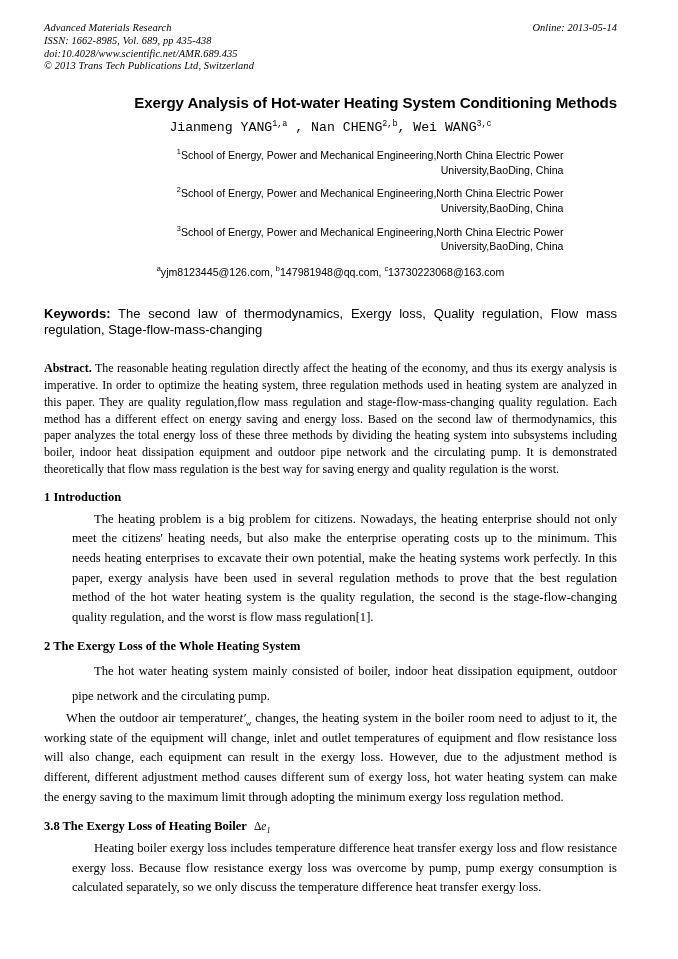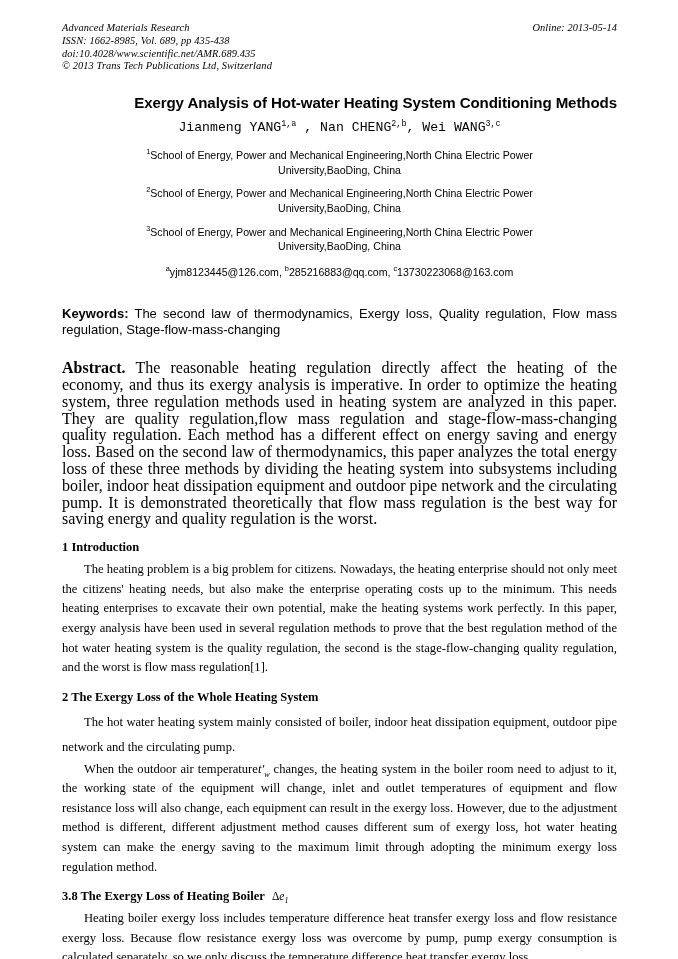--- a/index.html
+++ b/index.html
@@ -15,21 +15,21 @@
     font-family: "Liberation Serif", "DejaVu Serif", serif;
     color: #000000;
     -webkit-font-smoothing: antialiased;
   }
   .page {
     position: absolute;
     left: 0; top: 0;
     width: 678px;
     height: 959px;
     box-sizing: border-box;
-    padding: 22px 61px 0 62px;
+    padding: 22px 61px 0 44px;
   }
 
   
   .journal-header {
     position: relative;
     font-family: "Liberation Serif", "DejaVu Serif", serif;
     font-style: italic;
     font-size: 10.4px;
     line-height: 12.8px;
     letter-spacing: 0.1px;
@@ -69,21 +69,21 @@
     vertical-align: super;
     line-height: 0;
   }
   .authors .sp { letter-spacing: 0; }
 
   
   .affiliations {
     margin-top: 12px;
   }
   .affiliation {
-    text-align: center;
+    text-align: right;
     font-family: "Liberation Sans", "DejaVu Sans", sans-serif;
     font-size: 10.6px;
     line-height: 14.6px;
     margin: 0 auto 9px auto;
     width: 466px;
   }
   .affiliation:last-child { margin-bottom: 0; }
   .affiliation sup {
     font-size: 7.4px;
     vertical-align: super;
@@ -112,21 +112,21 @@
     line-height: 16.2px;
     text-align: justify;
     text-justify: inter-word;
   }
   .keywords .lbl { font-weight: bold; }
 
   
   .abstract {
     margin-top: 22px;
     font-family: "Liberation Serif", "DejaVu Serif", serif;
-    font-size: 16px;
+    font-size: 12px;
     line-height: 16.8px;
     text-align: justify;
     text-justify: inter-word;
   }
   .abstract .lbl { font-weight: bold; }
 
   
   .section-heading {
     font-family: "Liberation Serif", "DejaVu Serif", serif;
     font-weight: bold;
@@ -148,21 +148,21 @@
   .body-para {
     font-family: "Liberation Serif", "DejaVu Serif", serif;
     font-size: 12.6px;
     line-height: 19.6px;
     text-align: justify;
     text-justify: inter-word;
     text-indent: 22px;
   }
   .body-para.tight { line-height: 25px; }
   .gap-before-heading { margin-top: 11px; }
-  .gap-after-heading { margin-top: 5px; }
+  .gap-after-heading { margin-top: 5px; margin-left: 28px; }
   .para-gap { margin-top: 0; }
 
   .mathvar {
     font-style: italic;
     font-family: "Liberation Serif", "DejaVu Serif", serif;
   }
   .mathvar sub {
     font-size: 8.2px;
     vertical-align: sub;
     line-height: 0;
@@ -187,21 +187,21 @@
   <div class="authors">
     <span><span>Jianmeng YANG</span><sup>1,a</sup></span><span class="sp"> , </span><span><span>Nan CHENG</span><sup>2,b</sup></span><span class="sp">, </span><span><span>Wei WANG</span><sup>3,c</sup></span>
   </div>
 
   <div class="affiliations">
     <div class="affiliation"><sup>1</sup><span>School of Energy, Power and Mechanical Engineering,North China Electric Power University,BaoDing, China</span></div>
     <div class="affiliation"><sup>2</sup><span>School of Energy, Power and Mechanical Engineering,North China Electric Power University,BaoDing, China</span></div>
     <div class="affiliation"><sup>3</sup><span>School of Energy, Power and Mechanical Engineering,North China Electric Power University,BaoDing, China</span></div>
   </div>
 
-  <div class="emails"><sup>a</sup><span>yjm8123445@126.com,</span> <sup>b</sup><span>285216883@qq.com,</span> <sup>c</sup><span>13730223068@163.com</span></div>
+  <div class="emails"><sup>a</sup><span>yjm8123445@126.com,</span> <sup>b</sup><span>147981948@qq.com,</span> <sup>c</sup><span>13730223068@163.com</span></div>
 
   <div class="keywords"><span class="lbl">Keywords:</span> <span>The second law of thermodynamics, Exergy loss, Quality regulation, Flow mass regulation, Stage-flow-mass-changing</span></div>
 
   <div class="abstract"><span class="lbl">Abstract.</span> <span>The reasonable heating regulation directly affect the heating of the economy, and thus its exergy analysis is imperative. In order to optimize the heating system, three regulation methods used in heating system are analyzed in this paper. They are quality regulation,flow mass regulation and stage-flow-mass-changing quality regulation. Each method has a different effect on energy saving and energy loss. Based on the second law of thermodynamics, this paper analyzes the total energy loss of these three methods by dividing the heating system into subsystems including boiler, indoor heat dissipation equipment and outdoor pipe network and the circulating pump. It is demonstrated theoretically that flow mass regulation is the best way for saving energy and quality regulation is the worst.</span></div>
 
   <div class="section-heading gap-before-heading">1 Introduction</div>
   <div class="body-para gap-after-heading">The heating problem is a big problem for citizens. Nowadays, the heating enterprise should not only meet the citizens' heating needs, but also make the enterprise operating costs up to the minimum. This needs heating enterprises to excavate their own potential, make the heating systems work perfectly. In this paper, exergy analysis have been used in several regulation methods to prove that the best regulation method of the hot water heating system is the quality regulation, the second is the stage-flow-changing quality regulation, and the worst is flow mass regulation[1].</div>
 
   <div class="section-heading gap-before-heading">2 The Exergy Loss of the Whole Heating System</div>
   <div class="body-para gap-after-heading tight">The hot water heating system mainly consisted of boiler, indoor heat dissipation equipment, outdoor pipe network and the circulating pump.</div>

